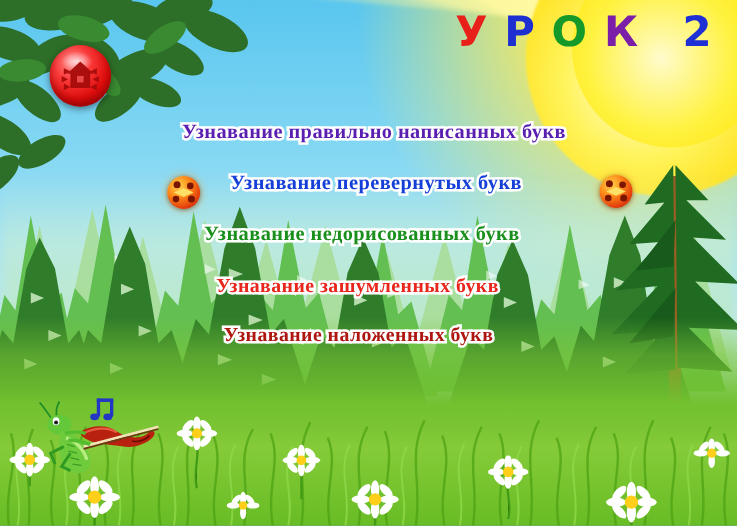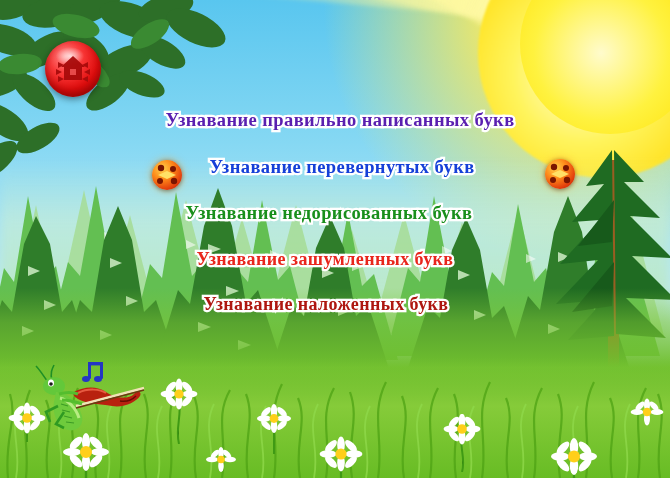--- a/index.html
+++ b/index.html
@@ -348,20 +348,28 @@
   <div class="ball right">
     <svg viewBox="0 0 30 30">
       <circle cx="9" cy="8" r="3.2" fill="#7a1500"></circle>
       <circle cx="21" cy="9" r="3" fill="#7a1500"></circle>
       <circle cx="8" cy="21" r="3" fill="#7a1500"></circle>
       <circle cx="22" cy="21" r="3.2" fill="#7a1500"></circle>
       <path d="M6 15 l9 -4 9 4 -9 4z" fill="#ffe066"></path>
     </svg>
   </div>
 
+  <div class="title">
+    <span style="color: rgb(232, 32, 26);">У</span>
+    <span style="color: rgb(29, 47, 208);">Р</span>
+    <span style="color: rgb(21, 154, 42);">О</span>
+    <span style="color: rgb(123, 31, 168);">К</span>
+    <span class="sp"></span>
+    <span style="color: rgb(31, 47, 214);">2</span>
+  </div>
 
   <div class="lines">
     <div class="line l1">
       <span class="stk">
         <span class="back">Узнавание правильно написанных букв</span>
         <span class="front" style="color: rgb(90, 31, 176);">Узнавание правильно написанных букв</span>
       </span>
     </div>
     <div class="line l2">
       <span class="stk">

